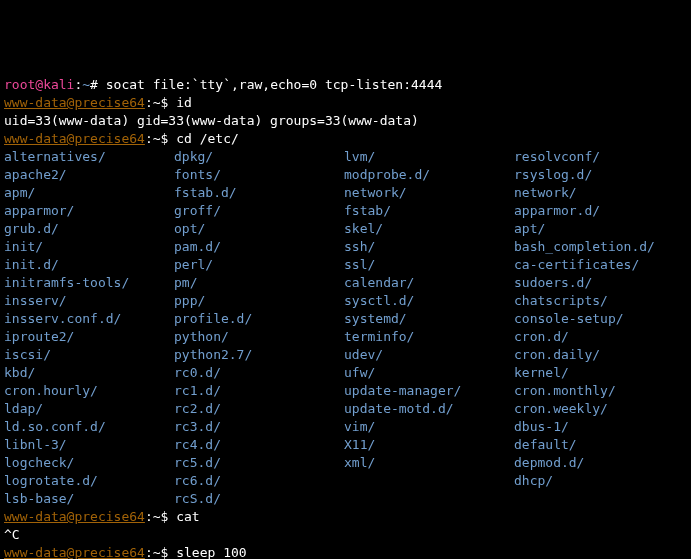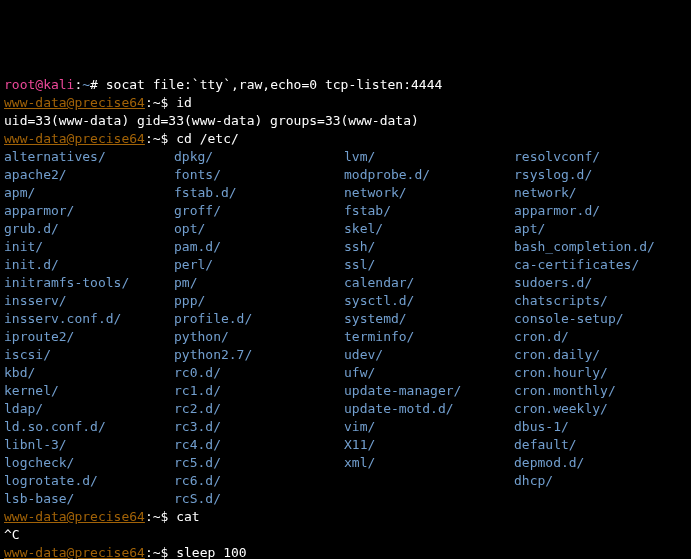--- a/index.html
+++ b/index.html
@@ -87,22 +87,22 @@
       <span>python/</span>
       <span>terminfo/</span>
       <span>cron.d/</span>
       <span>iscsi/</span>
       <span>python2.7/</span>
       <span>udev/</span>
       <span>cron.daily/</span>
       <span>kbd/</span>
       <span>rc0.d/</span>
       <span>ufw/</span>
+      <span>kernel/</span>
       <span>cron.hourly/</span>
-      <span>kernel/</span>
       <span>rc1.d/</span>
       <span>update-manager/</span>
       <span>cron.monthly/</span>
       <span>ldap/</span>
       <span>rc2.d/</span>
       <span>update-motd.d/</span>
       <span>cron.weekly/</span>
       <span>ld.so.conf.d/</span>
       <span>rc3.d/</span>
       <span>vim/</span>

